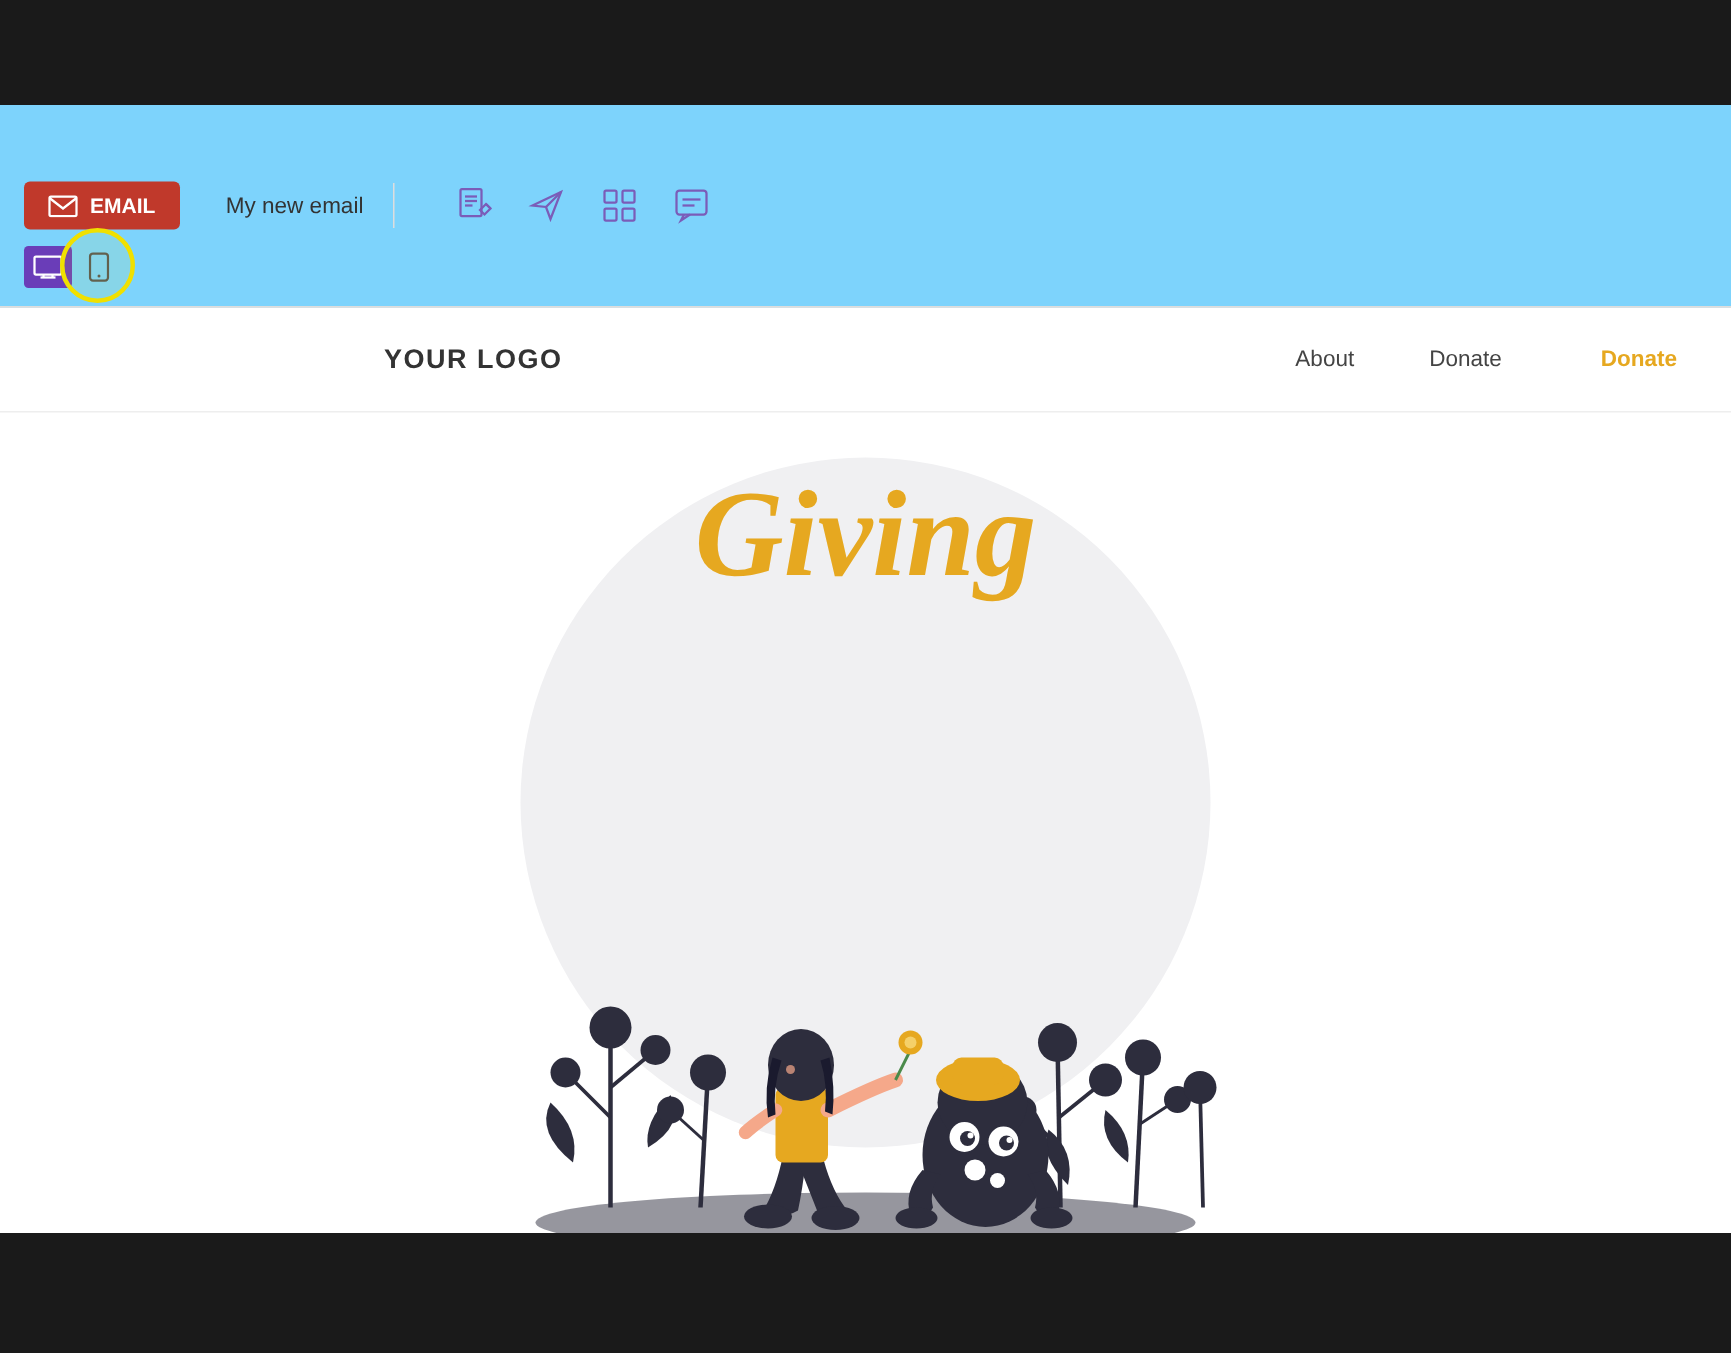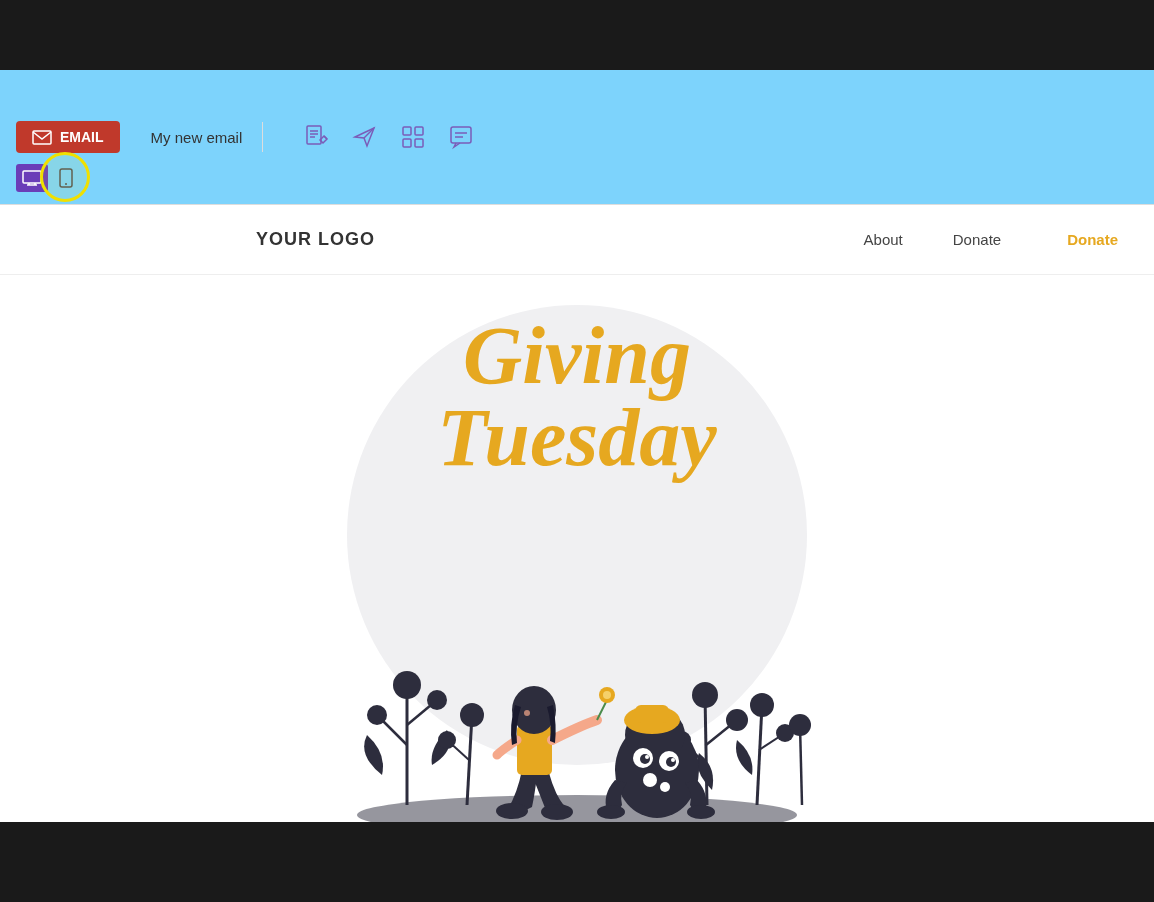--- a/index.html
+++ b/index.html
@@ -318,21 +318,20 @@
   </div>
 
   <div class="hero-section">
     <div class="hero-content">
 
       <div class="hero-bg-circle"></div>
 
       <div class="hero-text-overlay">
         <div class="giving-tuesday-title">
           <span>Giving</span><br>
-          <span>Tuesday</span>
         </div>
       </div>
 
       <div class="illustration-container">
         <svg viewBox="0 0 520 360" width="520" height="360">
 
           <ellipse cx="260" cy="330" rx="220" ry="20" fill="#2d2d3d" opacity="0.5"></ellipse>
 
           <line x1="90" y1="320" x2="90" y2="200" stroke="#2d2d3d" stroke-width="3"></line>
           <circle cx="90" cy="200" r="14" fill="#2d2d3d"></circle>

